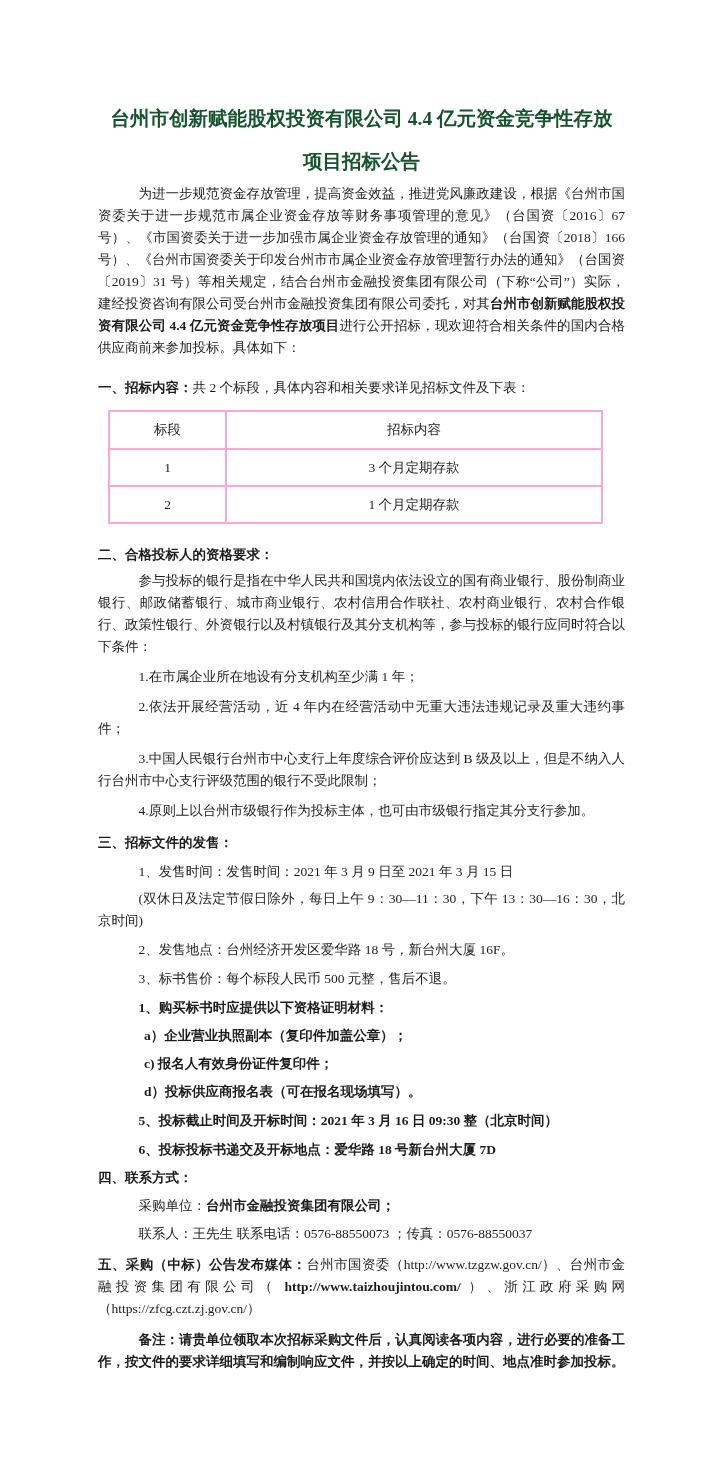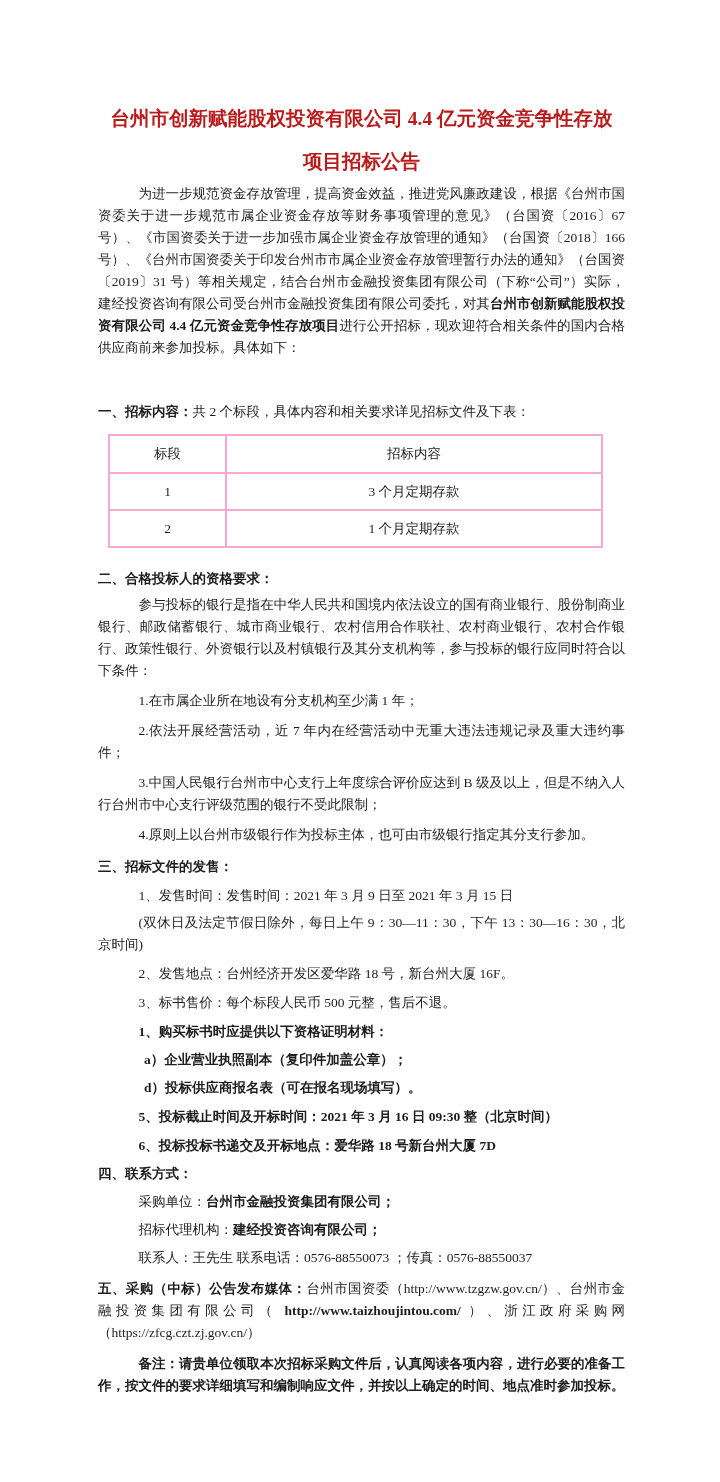--- a/index.html
+++ b/index.html
@@ -10,29 +10,29 @@
   }
   .page {
     box-sizing:border-box;
     width:720px; height:1482px;
     padding:97px 95px 0 98px;
     font-size:13.5px; line-height:22px;
     text-align:justify;
   }
   .title {
     margin:0; font-size:19.5px; line-height:43px;
-    font-weight:bold; text-align:center; color:#b91c1c;
+    font-weight:bold; text-align:center; color:#14532d;
   }
   .title-line { display:block; }
   p { margin:0; }
   .b { font-weight:bold; }
   .ind1 { text-indent:3em; }          
   .sub  { margin-left:3.4em; }        
   .intro-para   { }
-  .s1-heading   { margin-top:42px; }
+  .s1-heading   { margin-top:18px; }
   .bid-table {
     border-collapse:collapse;
     margin:11px 0 0 10px;
     width:495px;
     table-layout:fixed;
     font-size:13.5px;
   }
   .bid-table th, .bid-table td {
     border:2px solid #f9a8d4;
     text-align:center; font-weight:normal;
@@ -83,37 +83,37 @@
       <tr>
         <td>2</td>
         <td>1 个月定期存款</td>
       </tr>
     </tbody>
   </table>
 
   <p class="s2-heading">二、合格投标人的资格要求：</p>
   <p class="s2-intro ind1">参与投标的银行是指在中华人民共和国境内依法设立的国有商业银行、股份制商业银行、邮政储蓄银行、城市商业银行、农村信用合作联社、农村商业银行、农村合作银行、政策性银行、外资银行以及村镇银行及其分支机构等，参与投标的银行应同时符合以下条件：</p>
   <p class="list-item ind1">1.在市属企业所在地设有分支机构至少满 1 年；</p>
-  <p class="list-item ind1">2.依法开展经营活动，近 7 年内在经营活动中无重大违法违规记录及重大违约事件；</p>
+  <p class="list-item ind1">2.依法开展经营活动，近 4 年内在经营活动中无重大违法违规记录及重大违约事件；</p>
   <p class="list-item ind1">3.中国人民银行台州市中心支行上年度综合评价应达到 B 级及以上，但是不纳入人行台州市中心支行评级范围的银行不受此限制；</p>
   <p class="list-item ind1">4.原则上以台州市级银行作为投标主体，也可由市级银行指定其分支行参加。</p>
 
   <p class="s3-heading">三、招标文件的发售：</p>
   <p class="s3-item ind1">1、发售时间：发售时间：2021 年 3 月 9 日至 2021 年 3 月 15 日</p>
   <p class="note-line ind1">(双休日及法定节假日除外，每日上午 9：30—11：30，下午 13：30—16：30，北京时间)</p>
   <p class="s3-item ind1">2、发售地点：台州经济开发区爱华路 18 号，新台州大厦 16F。</p>
   <p class="s3-item ind1">3、标书售价：每个标段人民币 500 元整，售后不退。</p>
   <p class="s3-item ind1 bold-item">1、购买标书时应提供以下资格证明材料：</p>
   <p class="sub-item sub">a）企业营业执照副本（复印件加盖公章）；</p>
+  <p class="sub-item sub">c) 报名人有效身份证件复印件；</p>
   <p class="sub-item sub">d）投标供应商报名表（可在报名现场填写）。</p>
   <p class="s3-item ind1 bold-item">5、投标截止时间及开标时间：2021 年 3 月 16 日 09:30 整（北京时间）</p>
   <p class="s3-item ind1 bold-item">6、投标投标书递交及开标地点：爱华路 18 号新台州大厦 7D</p>
 
   <p class="s4-heading">四、联系方式：</p>
   <p class="s4-line ind1"><span>采购单位：</span><span class="b">台州市金融投资集团有限公司；</span></p>
-  <p class="s4-line ind1"><span>招标代理机构：</span><span class="b">建经投资咨询有限公司；</span></p>
   <p class="s4-line ind1">联系人：王先生 联系电话：0576-88550073 ；传真：0576-88550037</p>
 
   <p class="s5-para"><span class="b">五、采购（中标）公告发布媒体：</span><span>台州市国资委（http://www.tzgzw.gov.cn/）、台州市金融投资集团有限公司（ </span><span class="b">http://www.taizhoujintou.com/</span><span> ）、浙江政府采购网（https://zfcg.czt.zj.gov.cn/）</span></p>
 
   <p class="remark-para ind1">备注：请贵单位领取本次招标采购文件后，认真阅读各项内容，进行必要的准备工作，按文件的要求详细填写和编制响应文件，并按以上确定的时间、地点准时参加投标。</p>
 
 </div>
 
 </body></html>

